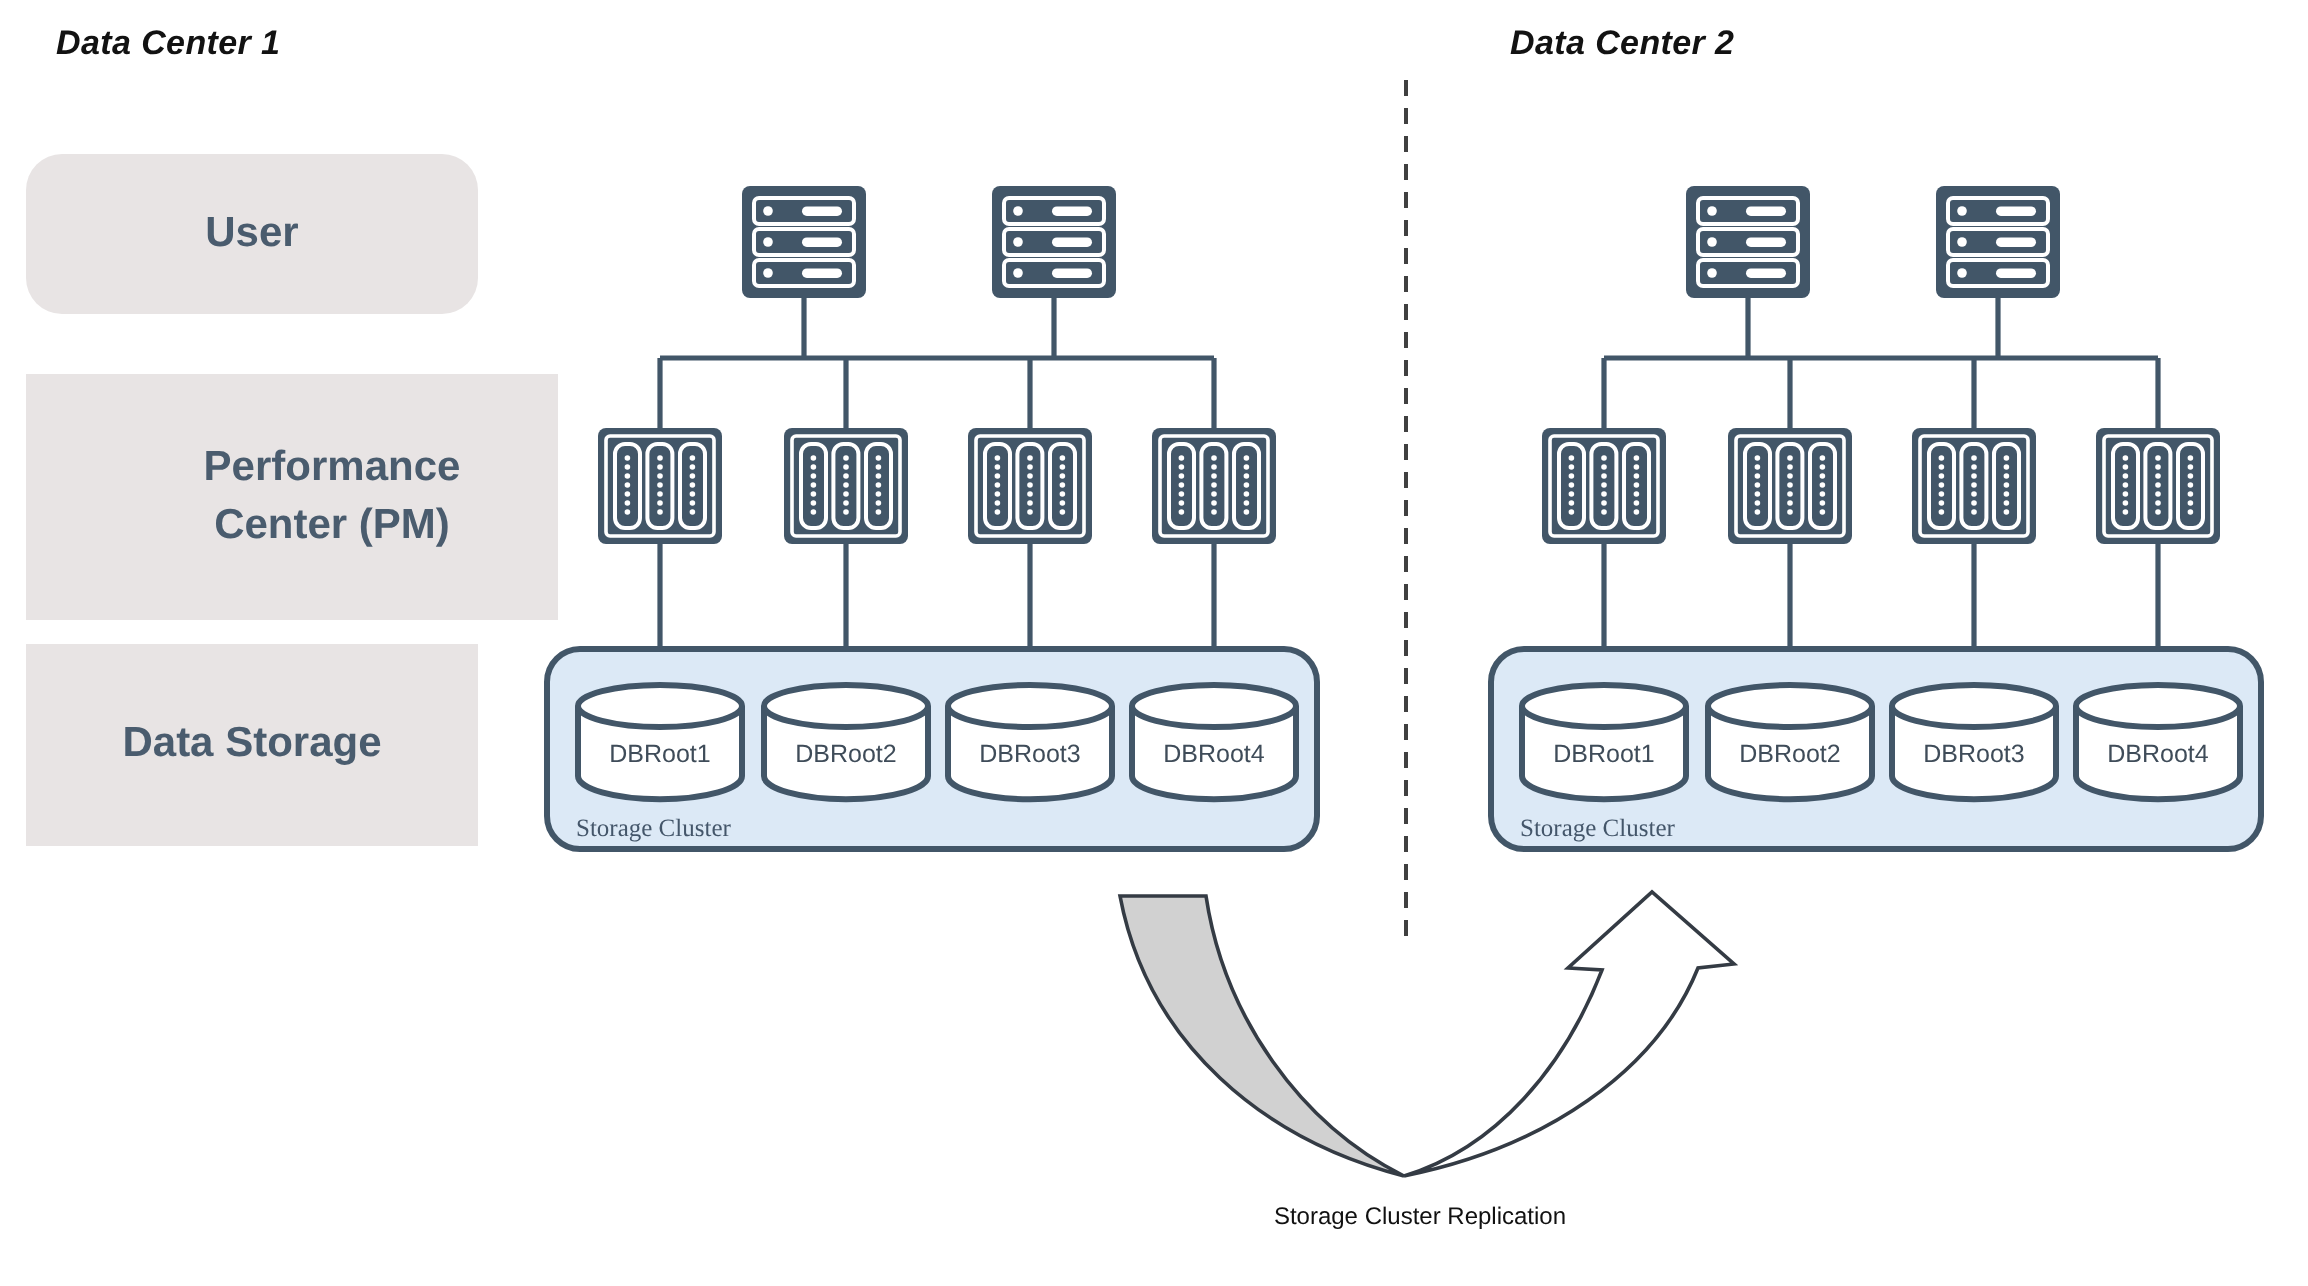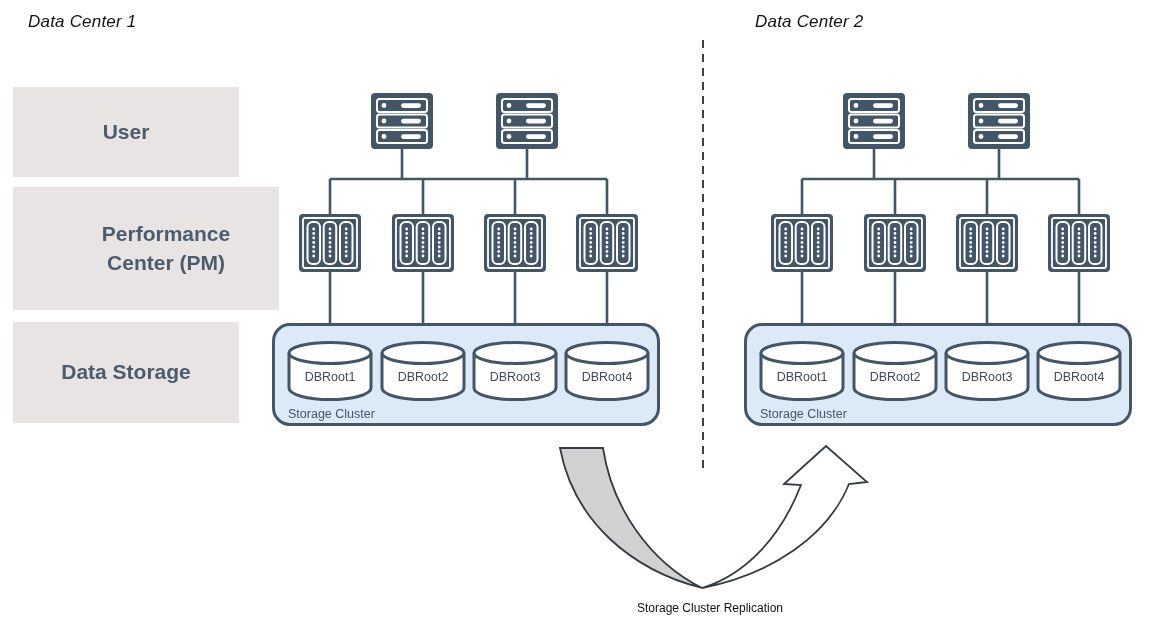--- a/index.html
+++ b/index.html
@@ -2,36 +2,36 @@
 <html><head>
 <meta charset="utf-8">
 <style>
   html,body{margin:0;padding:0;background:#fff;}
   #canvas{
     position:relative;width:1154px;height:643px;background:#fff;overflow:hidden;
     font-family:"Liberation Sans",sans-serif;
   }
   .abs{position:absolute;}
   .dc-title{
-    font-size:17px;font-weight:normal;font-style:italic;color:#121212;letter-spacing:.2px;
+    font-size:17px;font-weight:bold;font-style:italic;color:#121212;letter-spacing:.2px;
   }
   .legend-box{
     left:13px;width:226px;background:#e8e4e4;
     display:flex;flex-direction:column;align-items:center;justify-content:center;
     color:#4a5c6e;font-size:21px;font-weight:bold;line-height:1.38;text-align:center;
   }
   .datacenter{width:388px;height:340px;top:90px;}
   .dc-lines{position:absolute;left:0;top:0;}
   .icon{position:absolute;}
   .cluster{
     position:absolute;left:0;top:233px;width:388px;height:103px;
     background:#dce9f6;border:3px solid #425668;border-radius:18px;box-sizing:border-box;
   }
   .cluster-label{
-    position:absolute;left:16px;top:317px;font-size:12.5px;color:#44566a;
+    position:absolute;left:16px;top:317px;font-size:12.5px;color:#44566a;font-family:Liberation Serif, serif;
   }
   .cyl{position:absolute;top:250px;}
   svg text{font-family:"Liberation Sans",sans-serif;}
   .replication-label{
     left:560px;top:601px;width:300px;text-align:center;
     font-size:12px;color:#111;
   }
 </style>
 </head>
 <body>
@@ -40,21 +40,21 @@
 
   <svg class="abs" width="1154" height="643" viewBox="0 0 1154 643" style="left:0;top:0;">
     <line x1="703" y1="40" x2="703" y2="470" stroke="#404040" stroke-width="2" stroke-dasharray="8 6"></line>
     <path d="M560 448 L603 448 C612 508 650 562 702 588 C632 570 574 522 560 448 Z" fill="#d1d1d1" stroke="#343b44" stroke-width="1.8"></path>
     <path d="M702 588 C748 574 782 534 801 485 L784 484 L826 446 L867 482 L849 484 C828 536 772 574 702 588 Z" fill="#ffffff" stroke="#343b44" stroke-width="1.8" stroke-linejoin="miter"></path>
   </svg>
 
   <div class="abs dc-title" style="left:28px;top:12px;">Data Center 1</div>
   <div class="abs dc-title" style="left:755px;top:12px;">Data Center 2</div>
 
-  <div class="abs legend-box" style="top:87px;height:90px;">
+  <div class="abs legend-box" style="top:77px;height:80px;border-radius:18px;">
     <div>User</div>
   </div>
   <div class="abs legend-box" style="top:187px;height:123px;padding-left:40px;">
     <div>Performance</div>
     <div>Center (PM)</div>
   </div>
   <div class="abs legend-box" style="top:322px;height:101px;">
     <div>Data Storage</div>
   </div>
 

